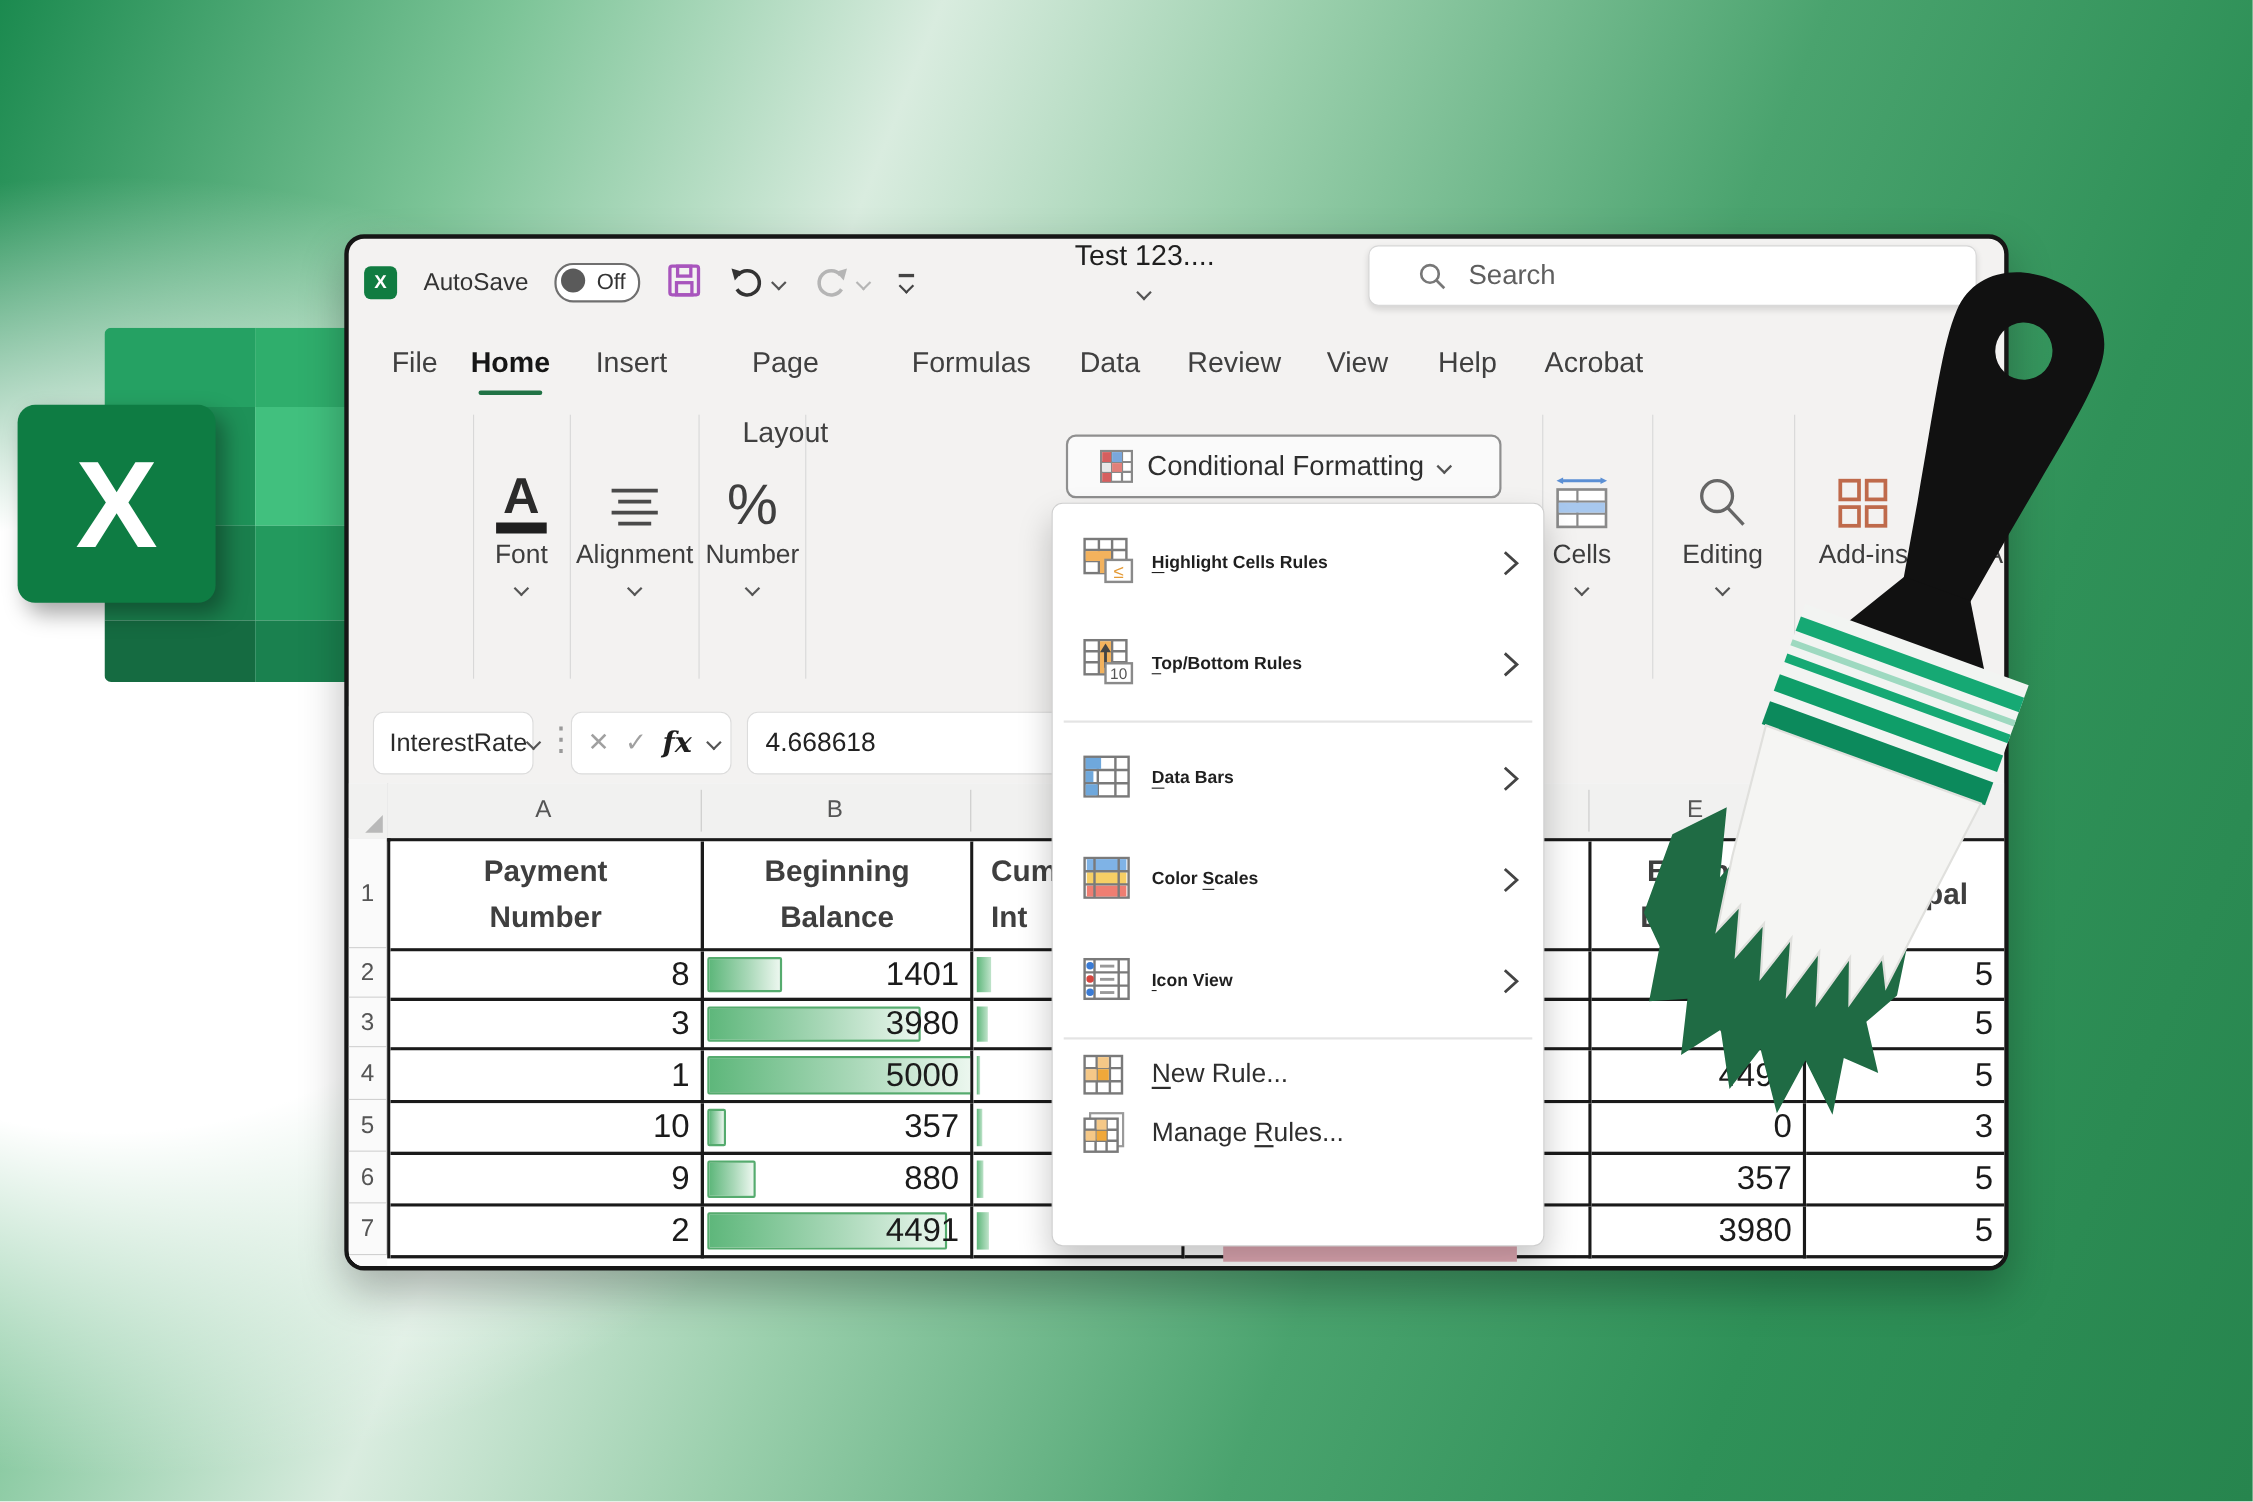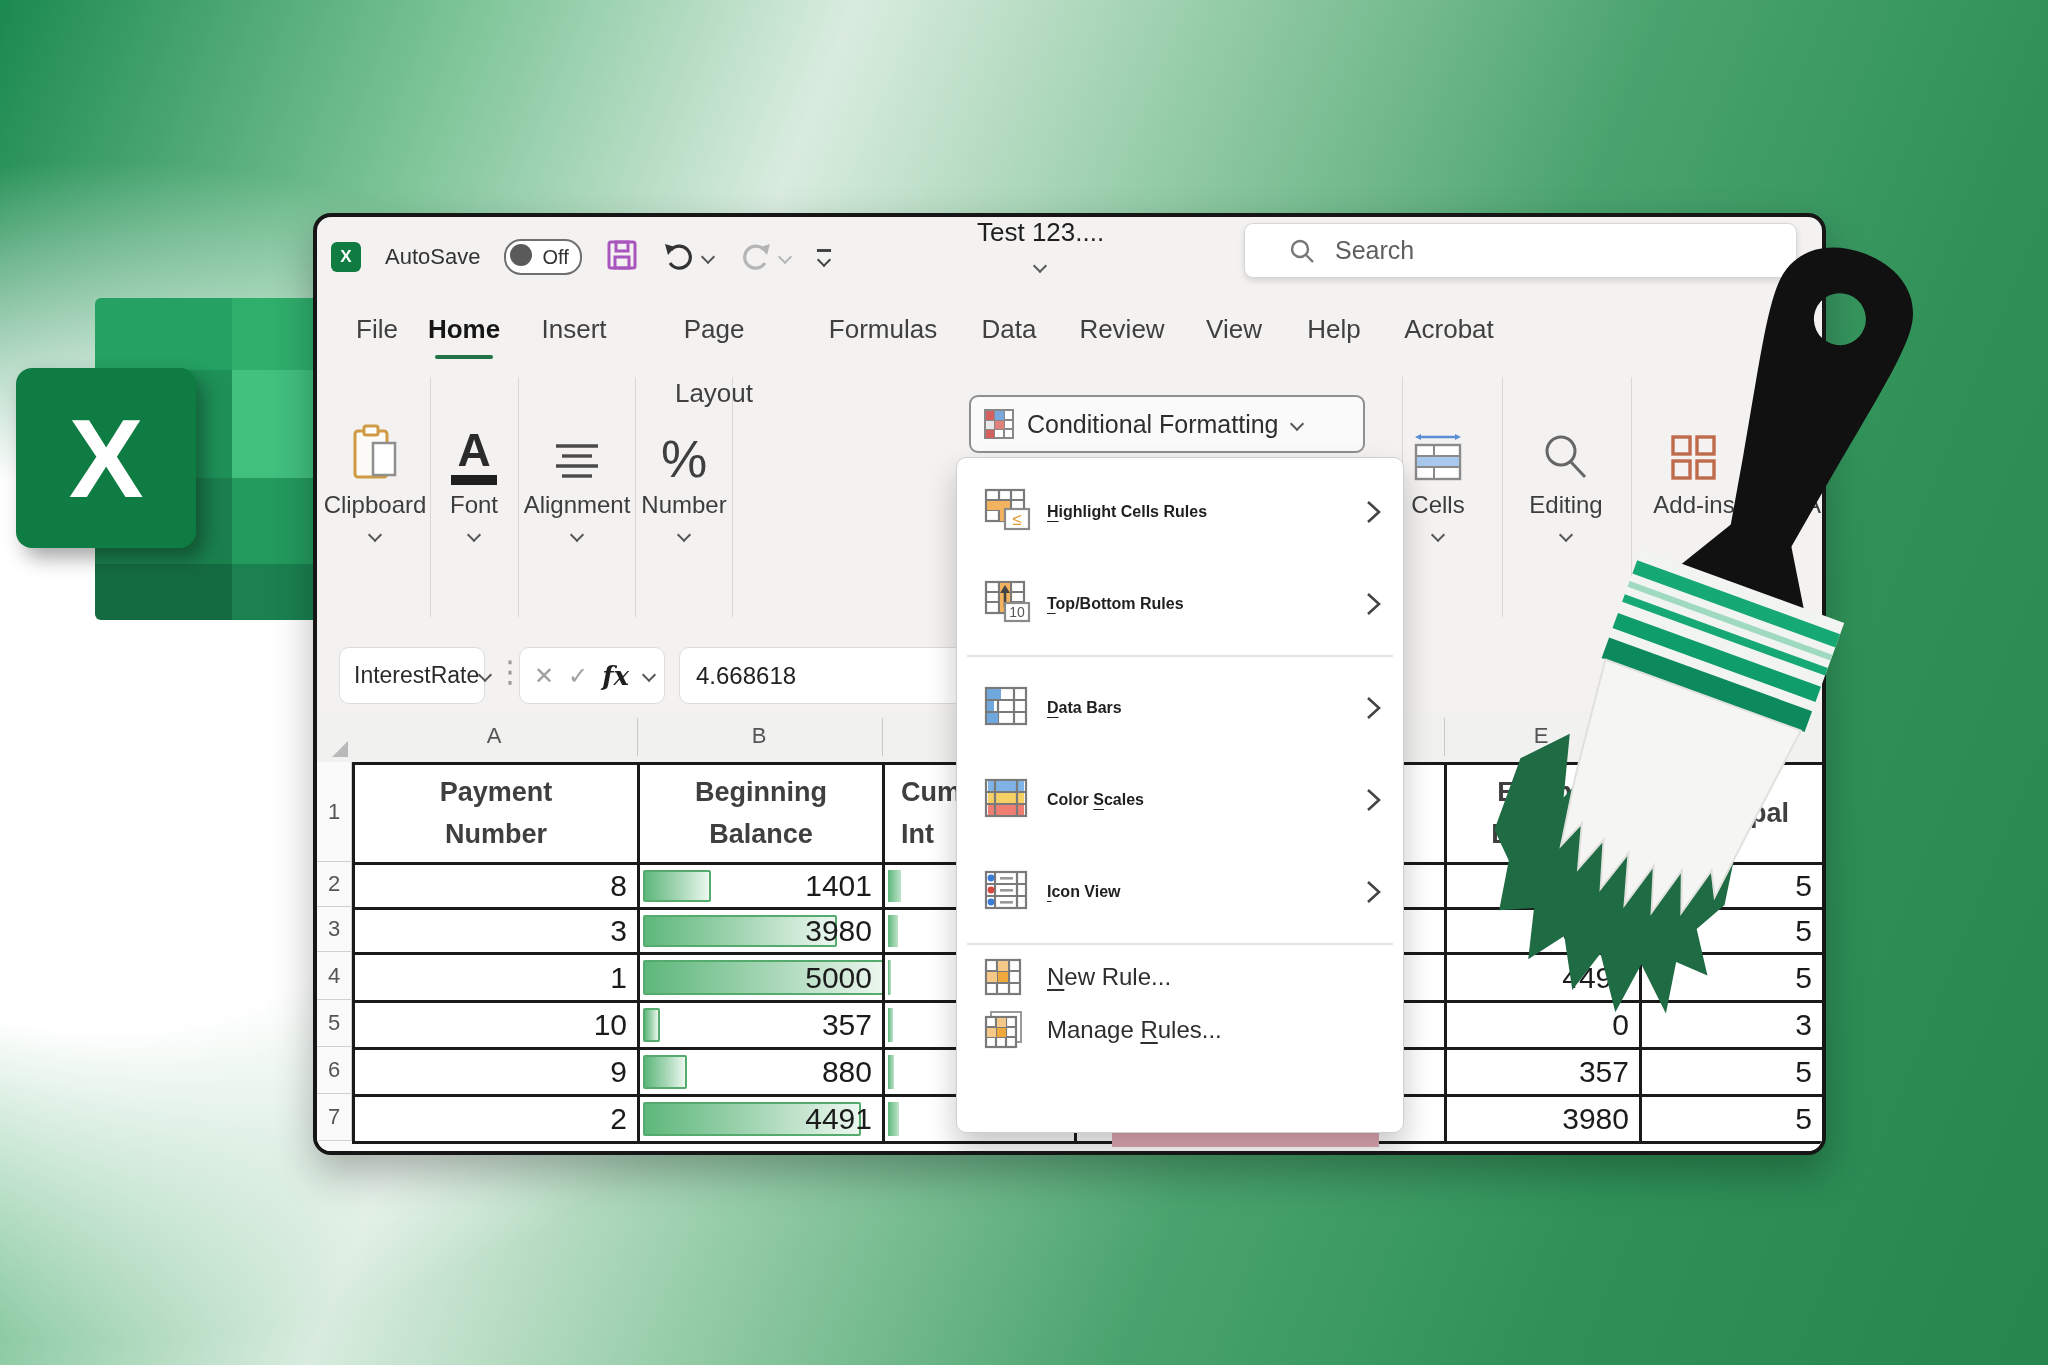--- a/index.html
+++ b/index.html
@@ -69,21 +69,21 @@
   .rgroup{position:absolute;top:4px;height:175px;display:flex;flex-direction:column;align-items:center;}
   .ric{height:106px;display:flex;align-items:flex-end;justify-content:center;padding-top:8px;}
   .rlabel{font-size:24px;color:#3d3d3d;margin-top:6px;}
   .rchev{margin-top:10px;}
   .font-A{font-size:46px;font-weight:bold;color:#2b2b2b;line-height:1;
           border-bottom:10px solid #1f1f1f;padding:0 6px 2px 6px;}
   .pct{font-size:52px;color:#3f3f3f;line-height:1;}
 
   .cf-button{position:absolute;left:652px;top:28px;width:396px;height:58px;background:#fafafa;
              border:2px solid #8f8f8f;border-radius:9px;display:flex;align-items:center;gap:12px;
-             padding-left:12px;box-sizing:border-box;font-size:25px;color:#2e2e2e;}
+             padding-left:28px;box-sizing:border-box;font-size:25px;color:#2e2e2e;}
   .addins-group-label{position:absolute;left:1322px;top:202px;width:120px;text-align:center;
                       font-size:23px;color:#3d3d3d;}
 
   
   .formulabar{position:absolute;left:0;top:425px;width:100%;height:70px;background:#f3f2f1;}
   .fb-box{position:absolute;top:5px;height:57px;background:#fff;border:1px solid #dcdcdc;
           border-radius:10px;display:flex;align-items:center;box-sizing:border-box;}
   .namebox{left:22px;width:146px;justify-content:space-between;padding:0 14px;
            font-size:23px;color:#2b2b2b;}
   .fb-dots{position:absolute;left:178px;top:12px;font-size:30px;color:#9a9a9a;}
@@ -222,31 +222,20 @@
     <div class="ribbon">
       <div class="rdiv" style="left:113px"></div>
       <div class="rdiv" style="left:201px"></div>
       <div class="rdiv" style="left:318px"></div>
       <div class="rdiv" style="left:415px"></div>
       <div class="rdiv" style="left:1085px"></div>
       <div class="rdiv" style="left:1185px"></div>
       <div class="rdiv" style="left:1314px"></div>
       <div class="rdiv" style="left:1457px"></div>
 
-      <div class="rgroup" style="left:6px;width:104px">
-        <div class="ric">
-          <svg width="56" height="62" viewBox="0 0 56 62">
-              <rect x="8" y="8" width="32" height="46" rx="3" fill="#fdfbf8" stroke="#cf9a44" stroke-width="3"></rect>
-              <rect x="17" y="3" width="14" height="9" rx="2" fill="#fff" stroke="#cf9a44" stroke-width="3"></rect>
-              <rect x="26" y="20" width="22" height="32" fill="#fff" stroke="#8f8f8f" stroke-width="2.5"></rect>
-            </svg>
-        </div>
-        <div class="rlabel">Clipboard</div>
-        <span class="chev rchev"></span>
-      </div>
 
       <div class="rgroup" style="left:117px;width:80px">
         <div class="ric">
             <span class="font-A">A</span>
           </div>
         <div class="rlabel">Font</div>
         <span class="chev rchev"></span>
       </div>
 
       <div class="rgroup" style="left:205px;width:110px">

